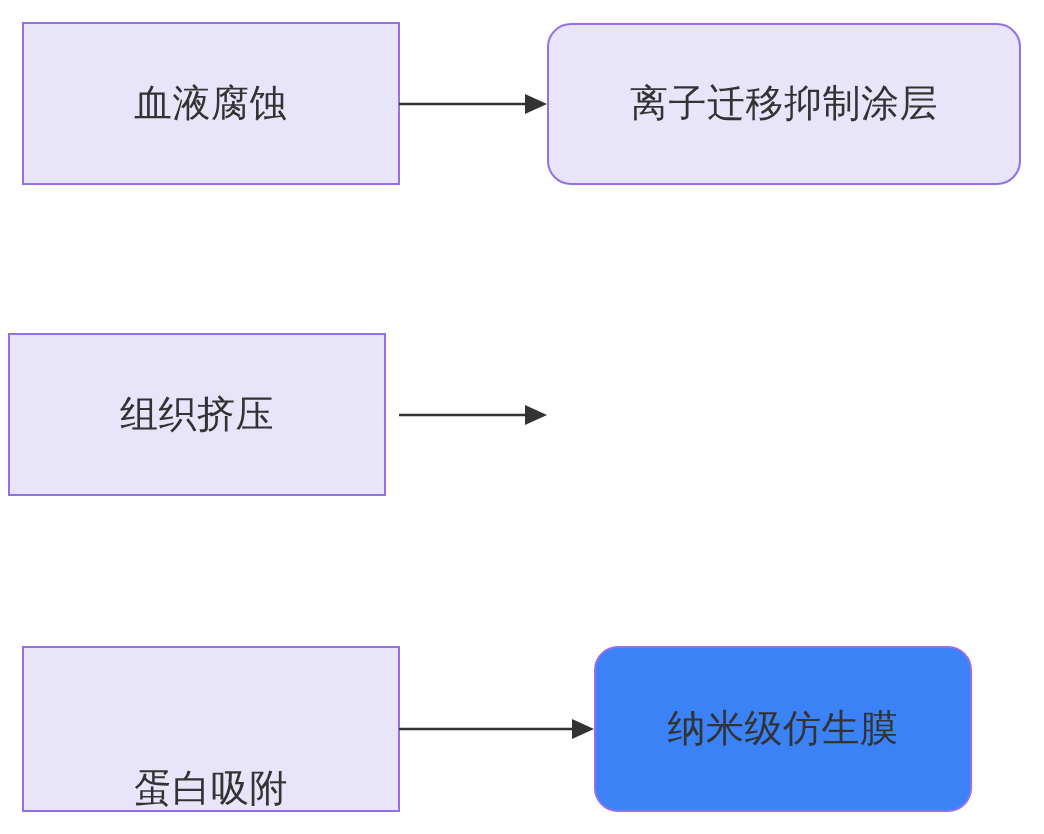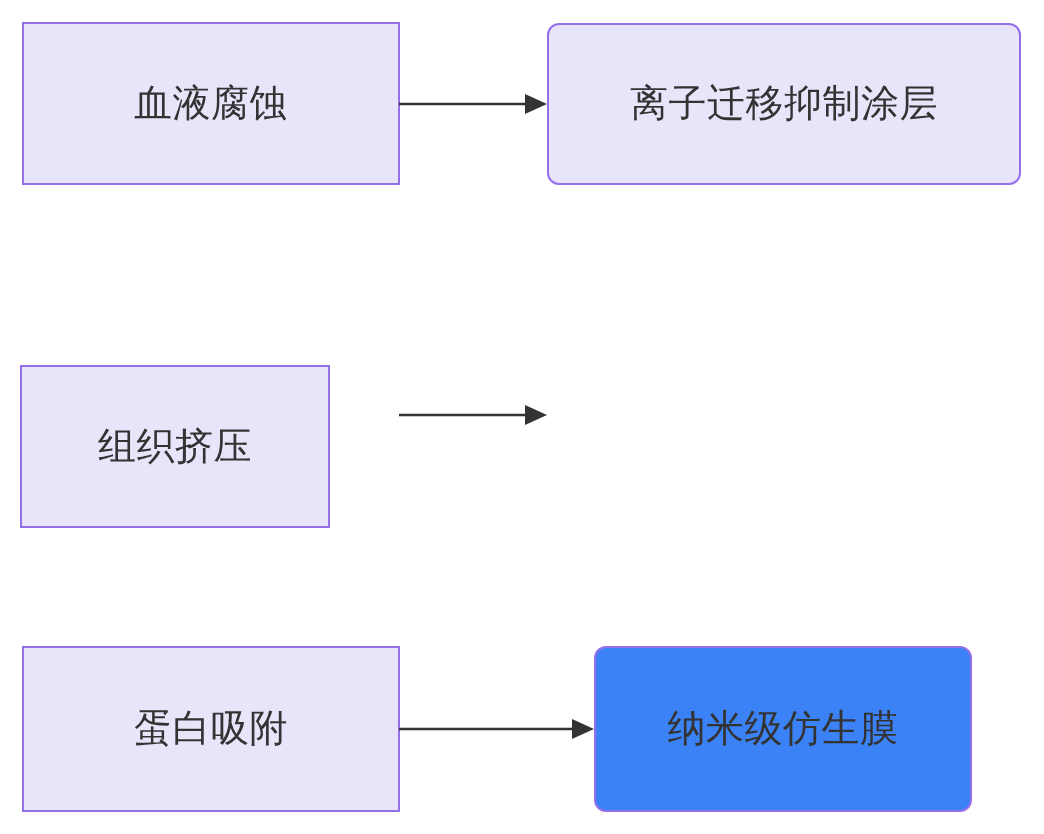--- a/index.html
+++ b/index.html
@@ -24,21 +24,21 @@
   .node {
     position: absolute;
     box-sizing: border-box;
     background: #e8e5fb;
     border: 2px solid #9370e8;
     display: flex;
     align-items: center;
     justify-content: center;
   }
   .node.rounded {
-    border-radius: 12px;
+    border-radius: 24px;
   }
   .node-label {
     color: #333333;
     font-size: 38px;
     line-height: 1.1;
     white-space: nowrap;
     letter-spacing: 0.5px;
   }
   .edge {
     position: absolute;
@@ -60,30 +60,30 @@
     </div>
     <div class="edge" style="left: 399px; top: 92px; width: 148px;">
       <svg width="148" height="24" viewBox="0 0 148 24">
         <line x1="0" y1="12" x2="128" y2="12" stroke="#333333" stroke-width="2.4"></line>
         <polygon points="126,2 148,12 126,22" fill="#333333"></polygon>
       </svg>
     </div>
     <div class="node rounded" style="left: 547px; top: 23px; width: 474px; height: 162px; background: rgb(232, 229, 251); border-color: rgb(147, 112, 232);">
       <span class="node-label" style="color: rgb(51, 51, 51);">离子迁移抑制涂层</span>
     </div>
-    <div class="node" style="left: 20px; top: 333px; width: 310px; height: 163px; background: rgb(232, 229, 251); border-color: rgb(147, 112, 232); margin-top: 32px;">
+    <div class="node" style="left: 8px; top: 333px; width: 378px; height: 163px; background: rgb(232, 229, 251); border-color: rgb(147, 112, 232);">
       <span class="node-label" style="color: rgb(51, 51, 51);">组织挤压</span>
     </div>
     <div class="edge" style="left: 399px; top: 403px; width: 148px;">
       <svg width="148" height="24" viewBox="0 0 148 24">
         <line x1="0" y1="12" x2="128" y2="12" stroke="#333333" stroke-width="2.4"></line>
         <polygon points="126,2 148,12 126,22" fill="#333333"></polygon>
       </svg>
     </div>
-    <div class="node" style="left: 22px; top: 646px; width: 378px; height: 166px; background: rgb(232, 229, 251); border-color: rgb(147, 112, 232);">
+    <div class="node" style="left: 22px; top: 646px; width: 378px; height: 166px; background: rgb(232, 229, 251); border-color: rgb(147, 112, 232); align-items: flex-end;">
       <span class="node-label" style="color: rgb(51, 51, 51);">蛋白吸附</span>
     </div>
     <div class="edge" style="left: 399px; top: 717px; width: 195px;">
       <svg width="195" height="24" viewBox="0 0 195 24">
         <line x1="0" y1="12" x2="175" y2="12" stroke="#333333" stroke-width="2.4"></line>
         <polygon points="173,2 195,12 173,22" fill="#333333"></polygon>
       </svg>
     </div>
     <div class="node rounded" style="left: 594px; top: 646px; width: 378px; height: 166px; background: #3b82f6; border-color: rgb(147, 112, 232);">
       <span class="node-label" style="color: rgb(51, 51, 51);">纳米级仿生膜</span>

